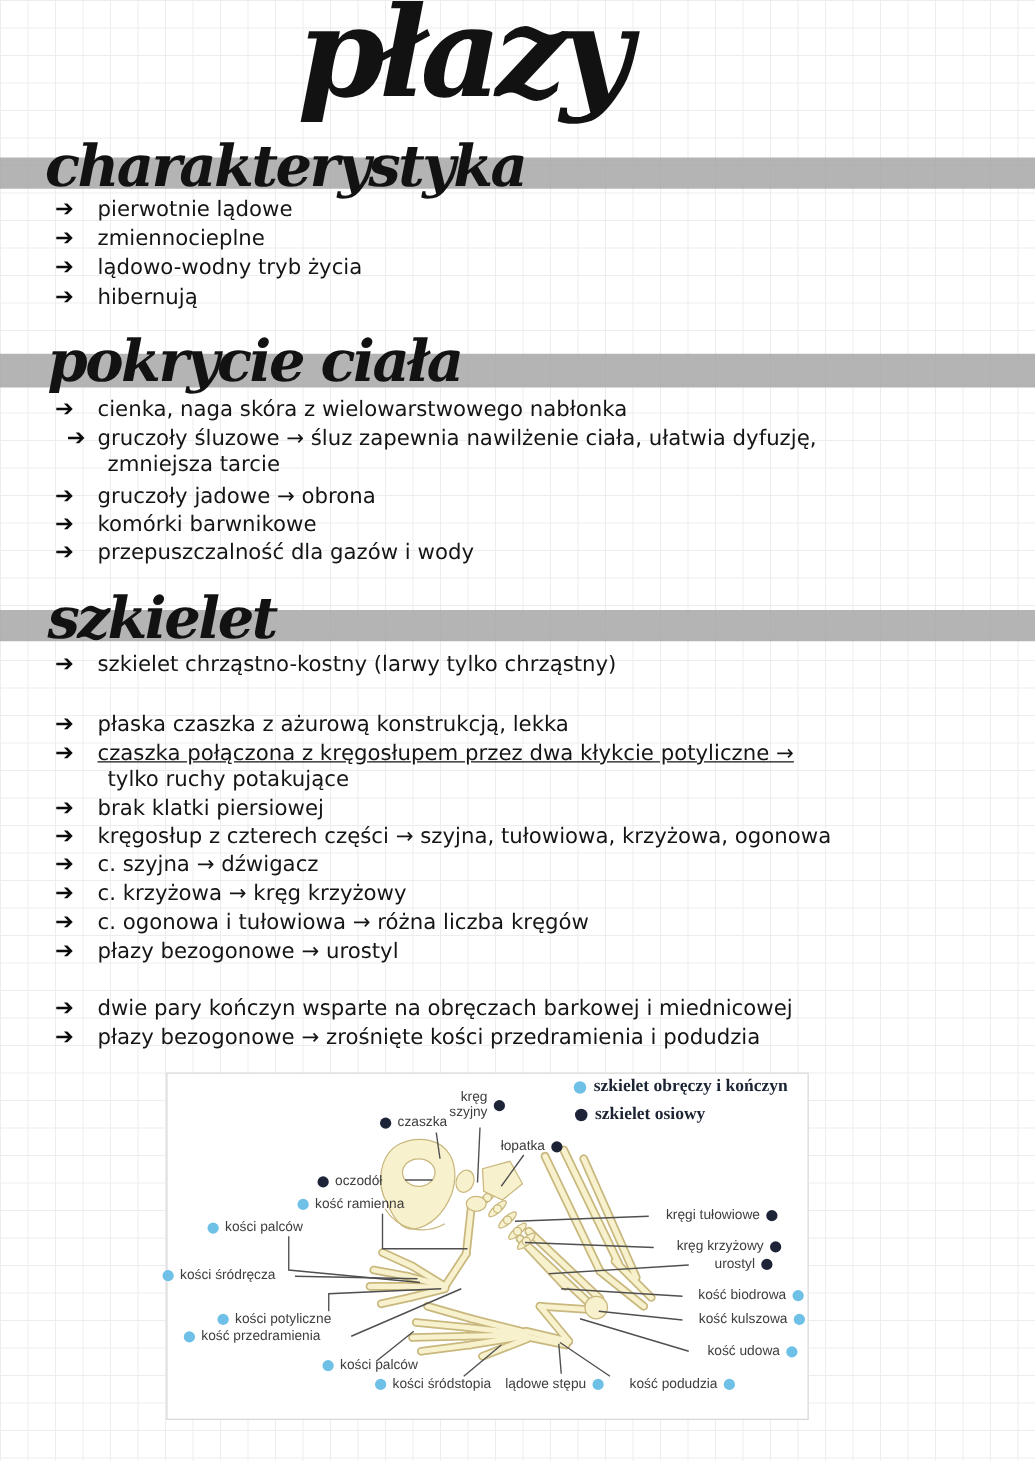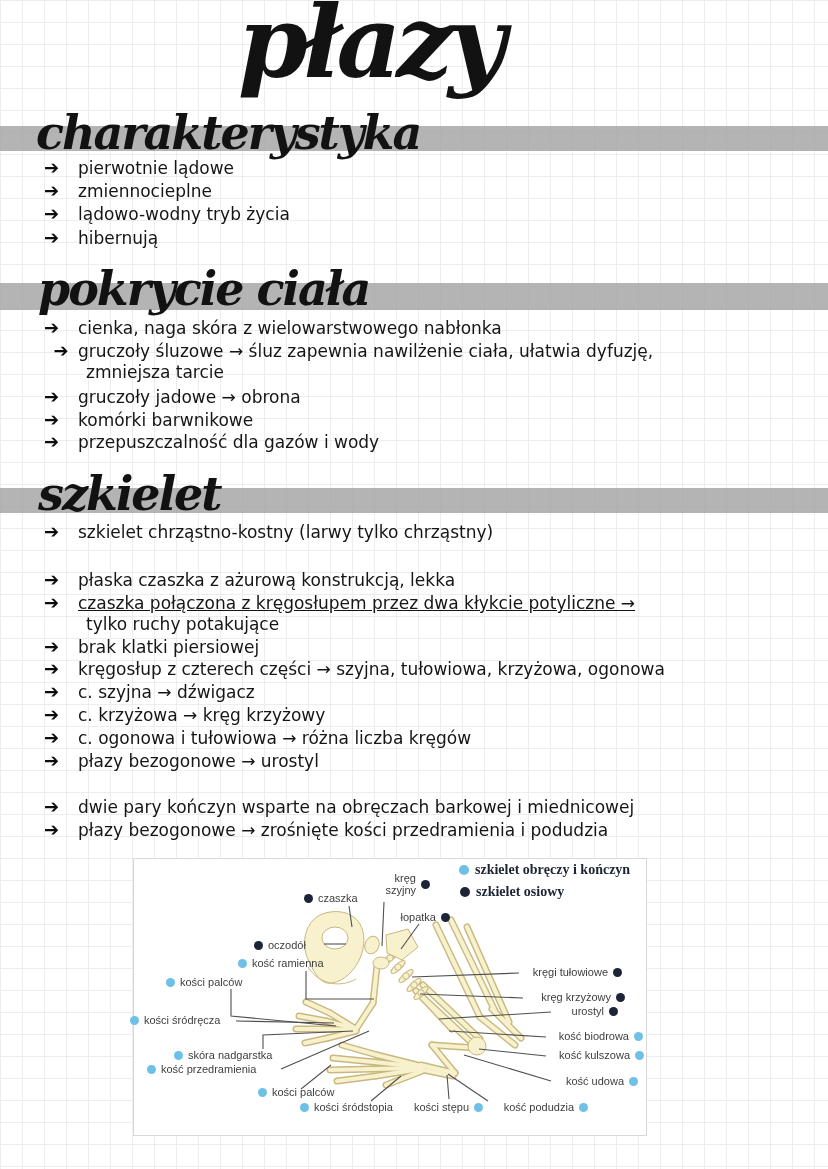--- a/index.html
+++ b/index.html
@@ -158,33 +158,33 @@
     <div class="leg" style="left:325px;top:3px;">
       <span class="dot" style="background: rgb(111, 192, 231);"></span>
       <span>szkielet obręczy i kończyn</span>
     </div>
     <div class="leg" style="left:326px;top:25px;">
       <span class="dot" style="background: rgb(29, 36, 56);"></span>
       <span>szkielet osiowy</span>
     </div>
 
     <div class="lbl" style="left:170px;top:33px;"><span class="dot" style="background: rgb(29, 36, 56);"></span><span class="t">czaszka</span></div>
-    <div class="lbl tr" style="right:216px;top:13px;margin-left:27px;"><span class="t">kręg
+    <div class="lbl tr" style="right:242px;top:13px;margin-left:27px;"><span class="t">kręg
 szyjny</span><span class="dot" style="background: rgb(29, 36, 56);"></span></div>
     <div class="lbl tr" style="right:196px;top:52px;"><span class="t">łopatka</span><span class="dot" style="background: rgb(29, 36, 56);"></span></div>
     <div class="lbl" style="left:120px;top:80px;"><span class="dot" style="background: rgb(29, 36, 56);"></span><span class="t">oczodół</span></div>
     <div class="lbl" style="left:104px;top:98px;"><span class="dot" style="background: rgb(111, 192, 231);"></span><span class="t">kość ramienna</span></div>
     <div class="lbl" style="left:32px;top:117px;"><span class="dot" style="background: rgb(111, 192, 231);"></span><span class="t">kości palców</span></div>
     <div class="lbl" style="left:-4px;top:155px;"><span class="dot" style="background: rgb(111, 192, 231);"></span><span class="t">kości śródręcza</span></div>
-    <div class="lbl" style="left:40px;top:190px;"><span class="dot" style="background: rgb(111, 192, 231);"></span><span class="t">skóra nadgarstka</span></div>
+    <div class="lbl" style="left:40px;top:190px;"><span class="dot" style="background: rgb(111, 192, 231);"></span><span class="t">kości potyliczne</span></div>
     <div class="lbl" style="left:13px;top:204px;"><span class="dot" style="background: rgb(111, 192, 231);"></span><span class="t">kość przedramienia</span></div>
     <div class="lbl" style="left:124px;top:227px;"><span class="dot" style="background: rgb(111, 192, 231);"></span><span class="t">kości palców</span></div>
     <div class="lbl" style="left:166px;top:242px;"><span class="dot" style="background: rgb(111, 192, 231);"></span><span class="t">kości śródstopia</span></div>
 
-    <div class="lbl tr" style="right:163px;top:242px;"><span class="t">kości stępu</span><span class="dot" style="background: rgb(111, 192, 231);"></span></div>
+    <div class="lbl tr" style="right:163px;top:242px;"><span class="t">lądowe stępu</span><span class="dot" style="background: rgb(111, 192, 231);"></span></div>
     <div class="lbl tr" style="right:58px;top:242px;"><span class="t">kość podudzia</span><span class="dot" style="background: rgb(111, 192, 231);"></span></div>
     <div class="lbl tr" style="right:8px;top:216px;"><span class="t">kość udowa</span><span class="dot" style="background: rgb(111, 192, 231);"></span></div>
     <div class="lbl tr" style="right:2px;top:190px;"><span class="t">kość kulszowa</span><span class="dot" style="background: rgb(111, 192, 231);"></span></div>
     <div class="lbl tr" style="right:3px;top:171px;padding-left:36px;"><span class="t">kość biodrowa</span><span class="dot" style="background: rgb(111, 192, 231);"></span></div>
     <div class="lbl tr" style="right:28px;top:146px;"><span class="t">urostyl</span><span class="dot" style="background: rgb(29, 36, 56);"></span></div>
     <div class="lbl tr" style="right:21px;top:132px;"><span class="t">kręg krzyżowy</span><span class="dot" style="background: rgb(29, 36, 56);"></span></div>
     <div class="lbl tr" style="right:24px;top:107px;"><span class="t">kręgi tułowiowe</span><span class="dot" style="background: rgb(29, 36, 56);"></span></div>
 
   </div>
 </div>

